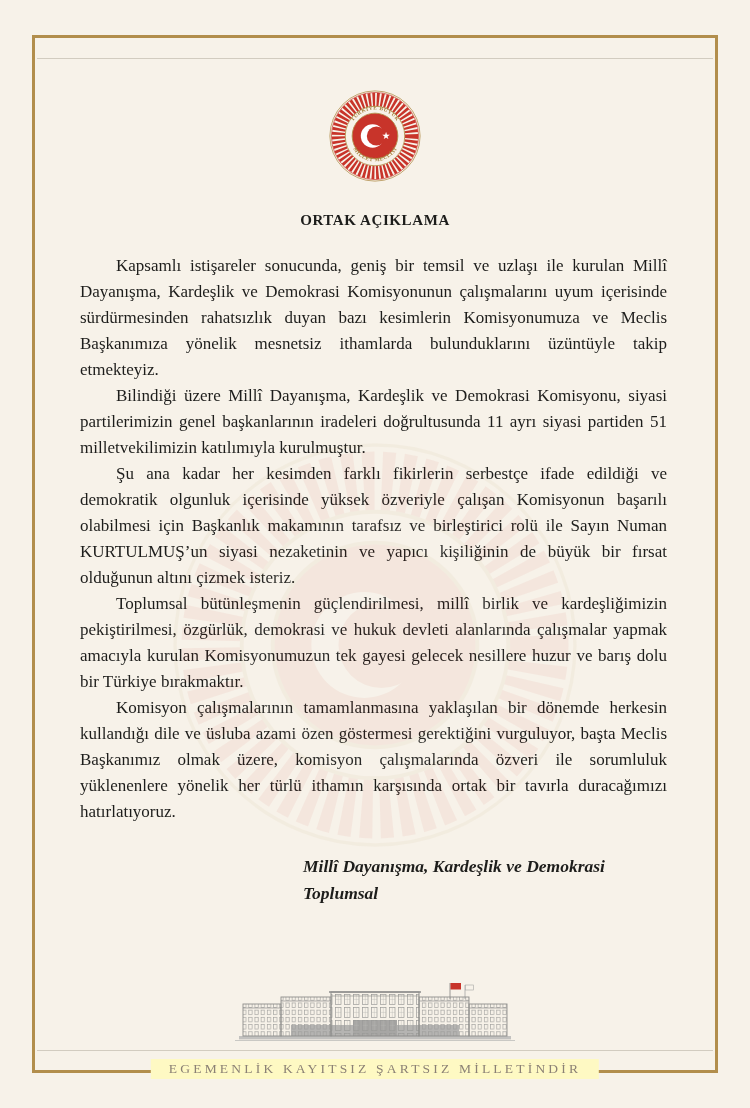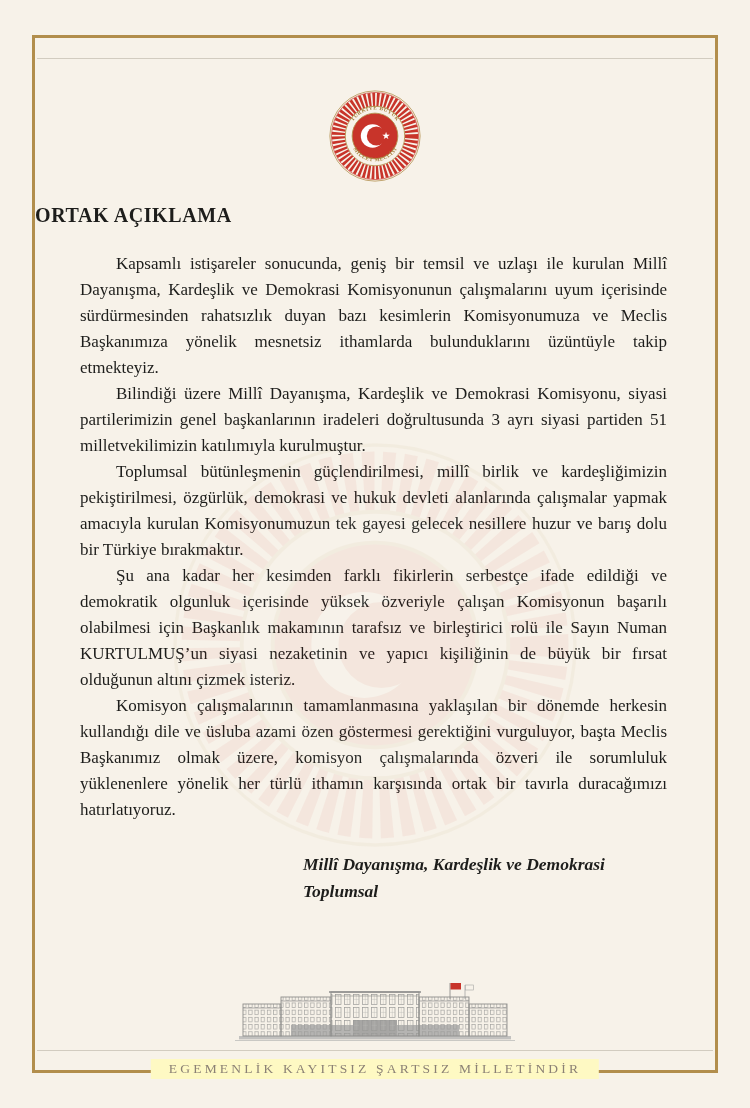--- a/index.html
+++ b/index.html
@@ -18,21 +18,21 @@
   .emblem-wrap{width:96px;height:96px;margin:50px auto 0;}
   .watermark{
     position:absolute;top:392px;left:50%;transform:translateX(-50%);
     width:430px;height:430px;opacity:.055;pointer-events:none;
   }
   .date-line{
     text-align:right;padding-right:36px;margin-top:16px;
     font-size:17px;letter-spacing:.3px;
   }
   .doc-title{
-    margin-top:20px;font-size:20px;font-weight:bold;
+    text-align:center;margin-top:28px;font-size:15px;font-weight:bold;
     letter-spacing:.6px;
   }
   .body-text{margin:24px 48px 0 45px;}
   .body-text p{
     margin:0;text-indent:36px;text-align:justify;
     font-size:17px;line-height:26px;
   }
   .signature{
     width:400px;margin:28px 12px 0 auto;
     font-weight:bold;font-style:italic;font-size:17.5px;line-height:27px;
@@ -84,23 +84,23 @@
       <circle cx="51.5" cy="50" r="10" fill="#c8342a"></circle>
       <text x="57" y="53.4" font-size="10" fill="#ffffff" font-family="DejaVu Sans, sans-serif">★</text>
     </svg>
   </div>
 
 
   <h1 class="doc-title">ORTAK AÇIKLAMA</h1>
 
   <div class="body-text">
     <p>Kapsamlı istişareler sonucunda, geniş bir temsil ve uzlaşı ile kurulan Millî Dayanışma, Kardeşlik ve Demokrasi Komisyonunun çalışmalarını uyum içerisinde sürdürmesinden rahatsızlık duyan bazı kesimlerin Komisyonumuza ve Meclis Başkanımıza yönelik mesnetsiz ithamlarda bulunduklarını üzüntüyle takip etmekteyiz.</p>
-    <p>Bilindiği üzere Millî Dayanışma, Kardeşlik ve Demokrasi Komisyonu, siyasi partilerimizin genel başkanlarının iradeleri doğrultusunda 3 ayrı siyasi partiden 51 milletvekilimizin katılımıyla kurulmuştur.</p>
+    <p>Bilindiği üzere Millî Dayanışma, Kardeşlik ve Demokrasi Komisyonu, siyasi partilerimizin genel başkanlarının iradeleri doğrultusunda 11 ayrı siyasi partiden 51 milletvekilimizin katılımıyla kurulmuştur.</p>
+    <p>Şu ana kadar her kesimden farklı fikirlerin serbestçe ifade edildiği ve demokratik olgunluk içerisinde yüksek özveriyle çalışan Komisyonun başarılı olabilmesi için Başkanlık makamının tarafsız ve birleştirici rolü ile Sayın Numan KURTULMUŞ’un siyasi nezaketinin ve yapıcı kişiliğinin de büyük bir fırsat olduğunun altını çizmek isteriz.</p>
     <p>Toplumsal bütünleşmenin güçlendirilmesi, millî birlik ve kardeşliğimizin pekiştirilmesi, özgürlük, demokrasi ve hukuk devleti alanlarında çalışmalar yapmak amacıyla kurulan Komisyonumuzun tek gayesi gelecek nesillere huzur ve barış dolu bir Türkiye bırakmaktır.</p>
-    <p>Şu ana kadar her kesimden farklı fikirlerin serbestçe ifade edildiği ve demokratik olgunluk içerisinde yüksek özveriyle çalışan Komisyonun başarılı olabilmesi için Başkanlık makamının tarafsız ve birleştirici rolü ile Sayın Numan KURTULMUŞ’un siyasi nezaketinin ve yapıcı kişiliğinin de büyük bir fırsat olduğunun altını çizmek isteriz.</p>
     <p>Komisyon çalışmalarının tamamlanmasına yaklaşılan bir dönemde herkesin kullandığı dile ve üsluba azami özen göstermesi gerektiğini vurguluyor, başta Meclis Başkanımız olmak üzere, komisyon çalışmalarında özveri ile sorumluluk yüklenenlere yönelik her türlü ithamın karşısında ortak bir tavırla duracağımızı hatırlatıyoruz.</p>
   </div>
 
   <div class="signature">
     <div>Millî Dayanışma, Kardeşlik ve Demokrasi</div>
     <div>Toplumsal</div>
   </div>
 
   <div class="building-wrap">
     <svg viewBox="0 0 280 64" width="476" height="64" aria-hidden="true">

